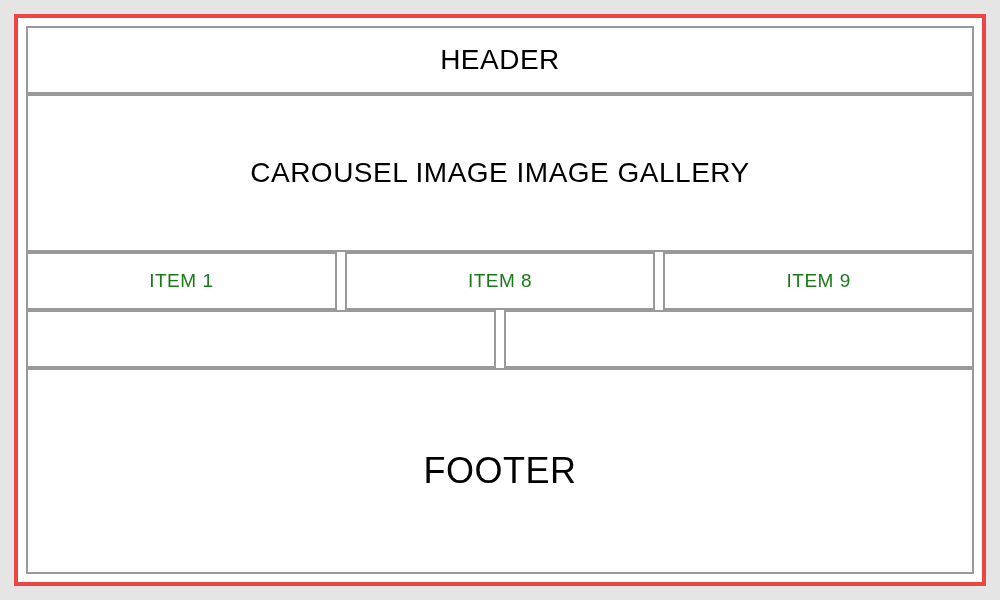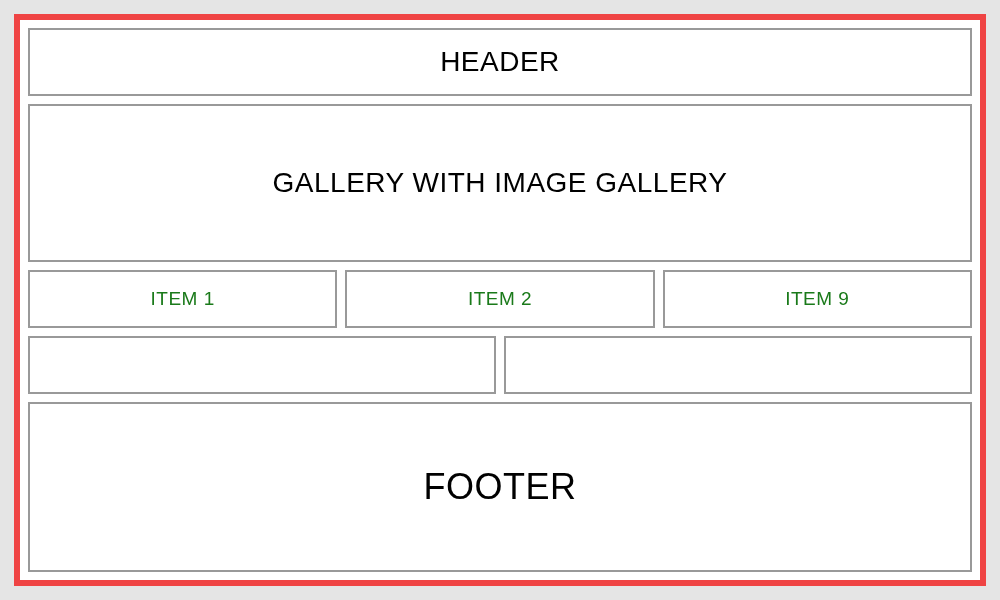--- a/index.html
+++ b/index.html
@@ -11,25 +11,24 @@
       width: 1000px;
       height: 600px;
       background: #e5e5e5;
       font-family: "Avenir Next", "Segoe UI", Arial, sans-serif;
       padding: 14px;
     }
     .frame {
       width: 100%;
       height: 100%;
       background: #ffffff;
-      border: 6px solid #ef4444;
+      border: 4px solid #ef4444;
       padding: 8px;
       display: flex;
       flex-direction: column;
-      gap: 8px;
     }
     .box {
       background: #ffffff;
       border: 2px solid #999;
       display: flex;
       align-items: center;
       justify-content: center;
     }
     .header {
       height: 68px;
@@ -73,29 +72,29 @@
 </head>
 <body>
 
 <div class="frame">
 
   <div class="box header">
     <span>HEADER</span>
   </div>
 
   <div class="box carousel">
-    <span>GALLERY WITH IMAGE GALLERY</span>
+    <span>CAROUSEL IMAGE IMAGE GALLERY</span>
   </div>
 
   <div class="row items-row">
     <div class="box">
       <span>ITEM 1</span>
     </div>
     <div class="box">
-      <span>ITEM 2</span>
+      <span>ITEM 8</span>
     </div>
     <div class="box">
       <span>ITEM 9</span>
     </div>
   </div>
 
   <div class="row panels-row">
     <div class="box">
       <span></span>
     </div>

